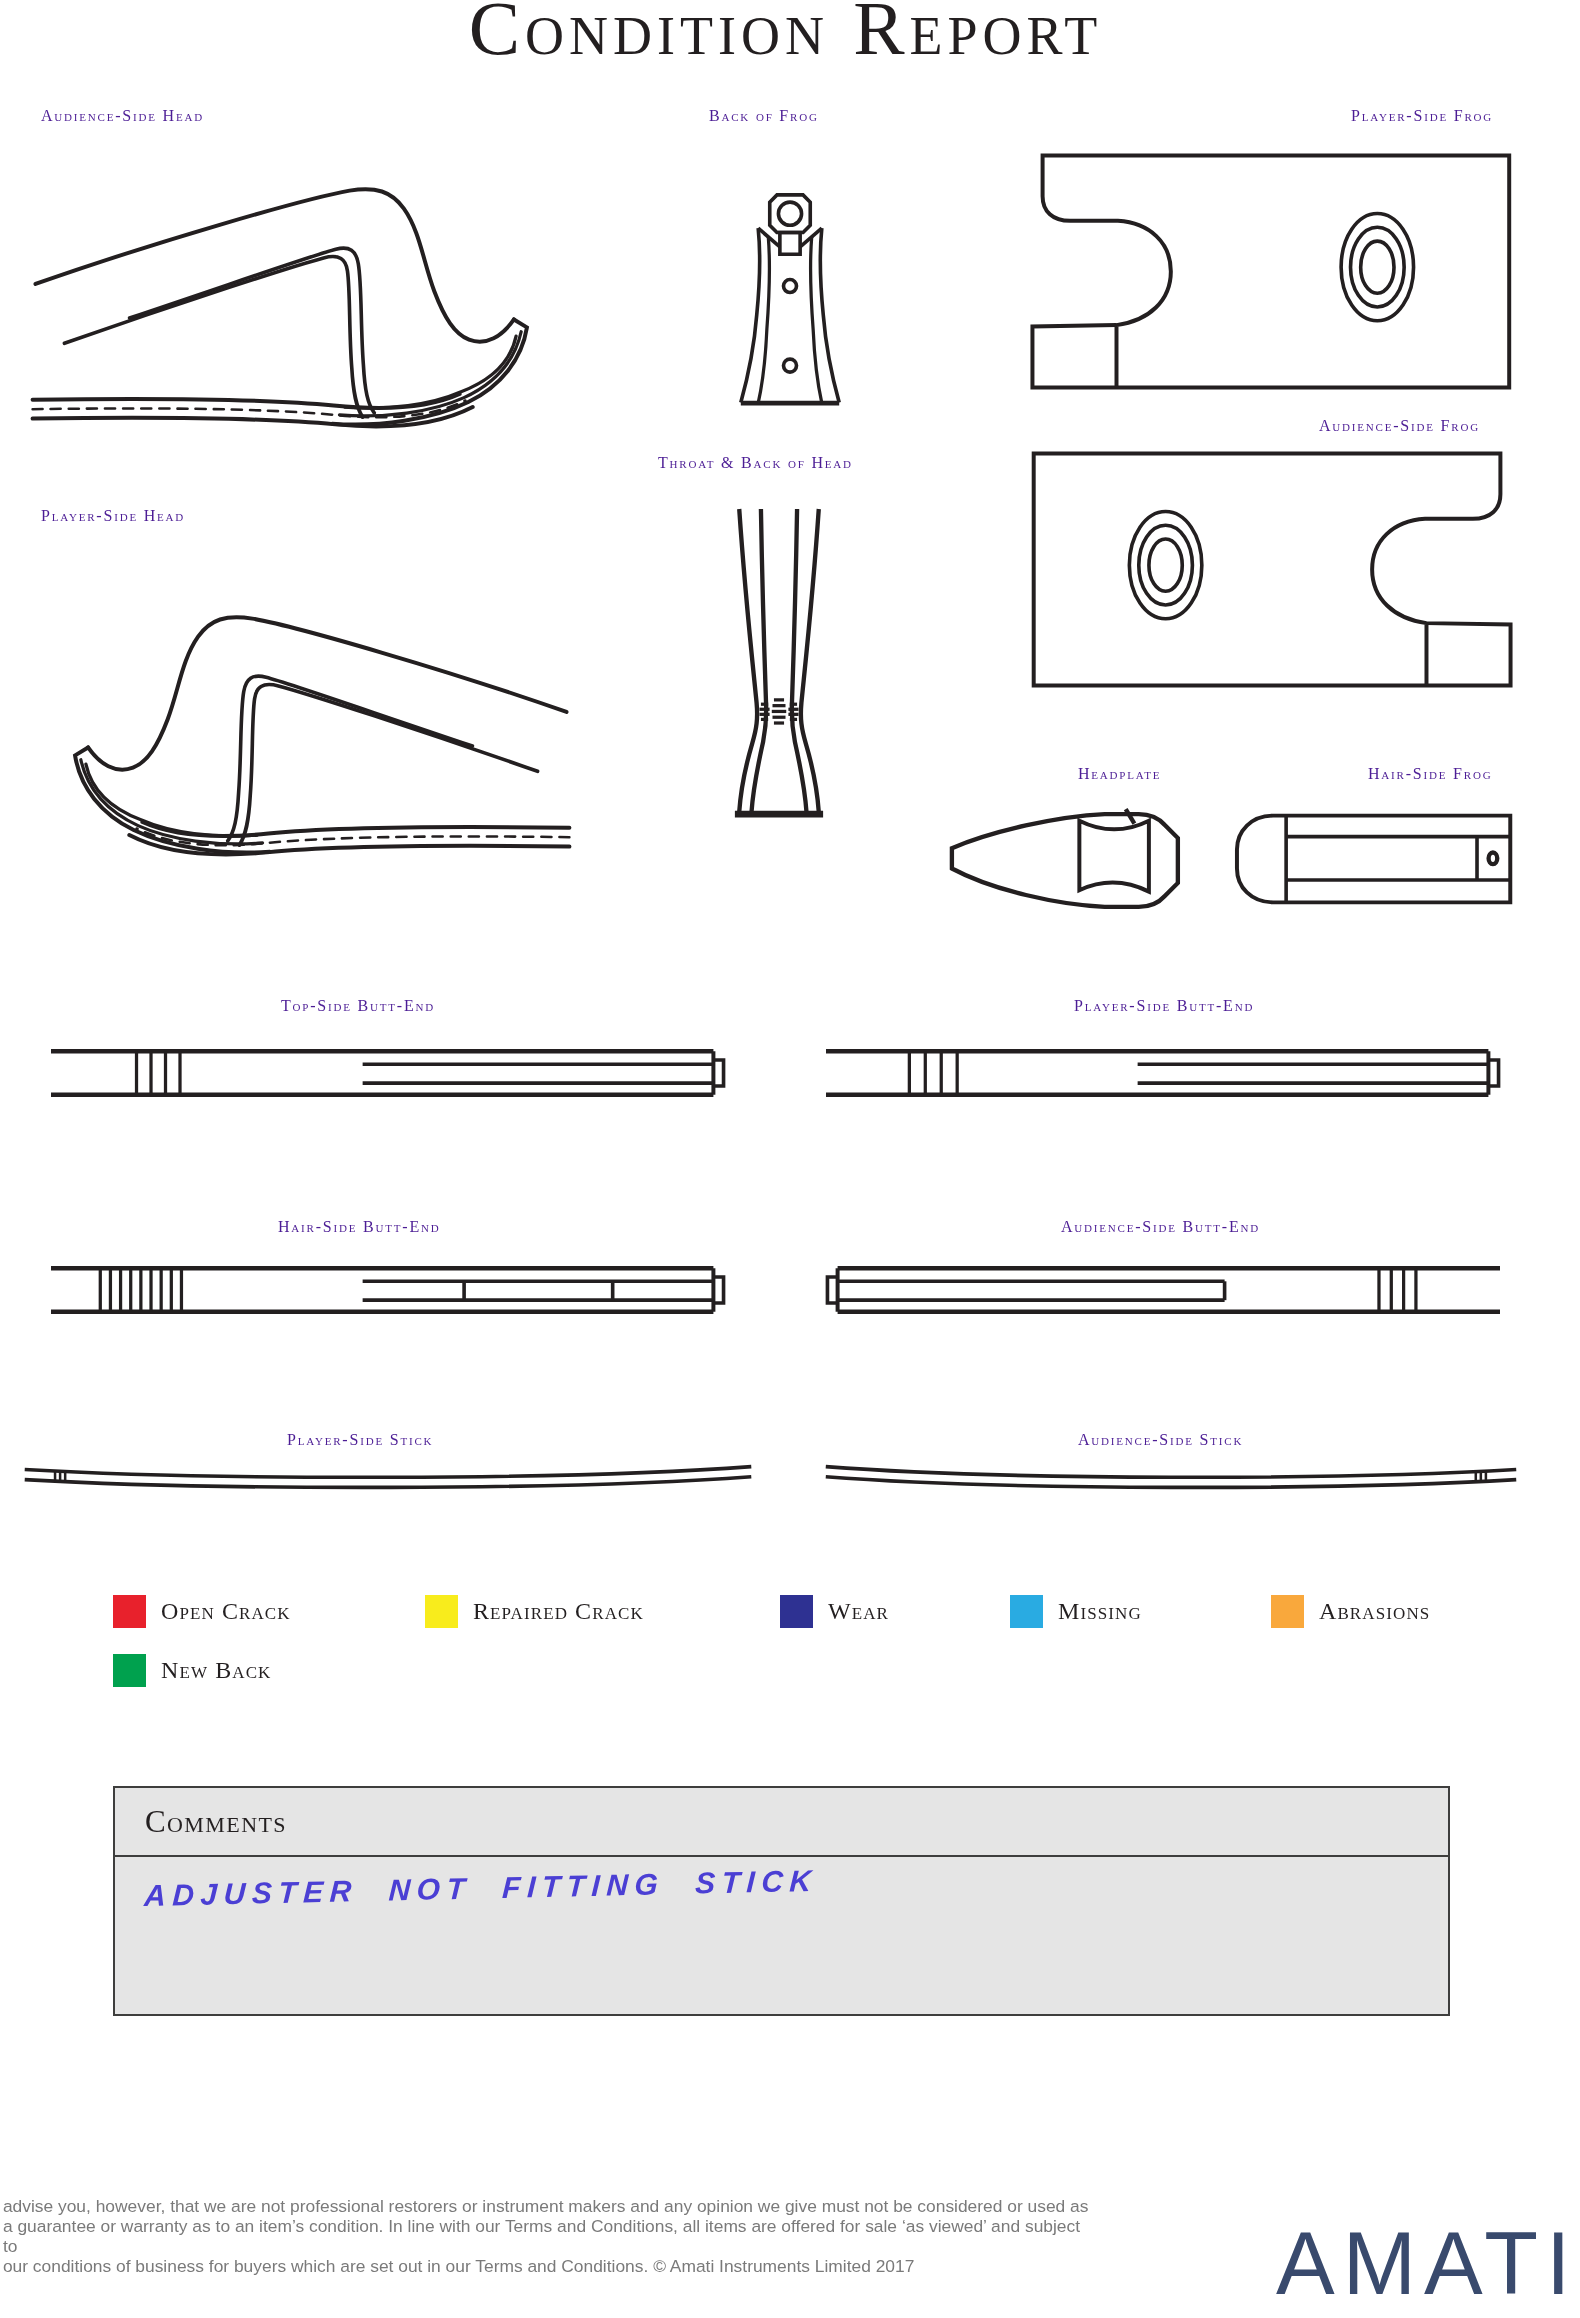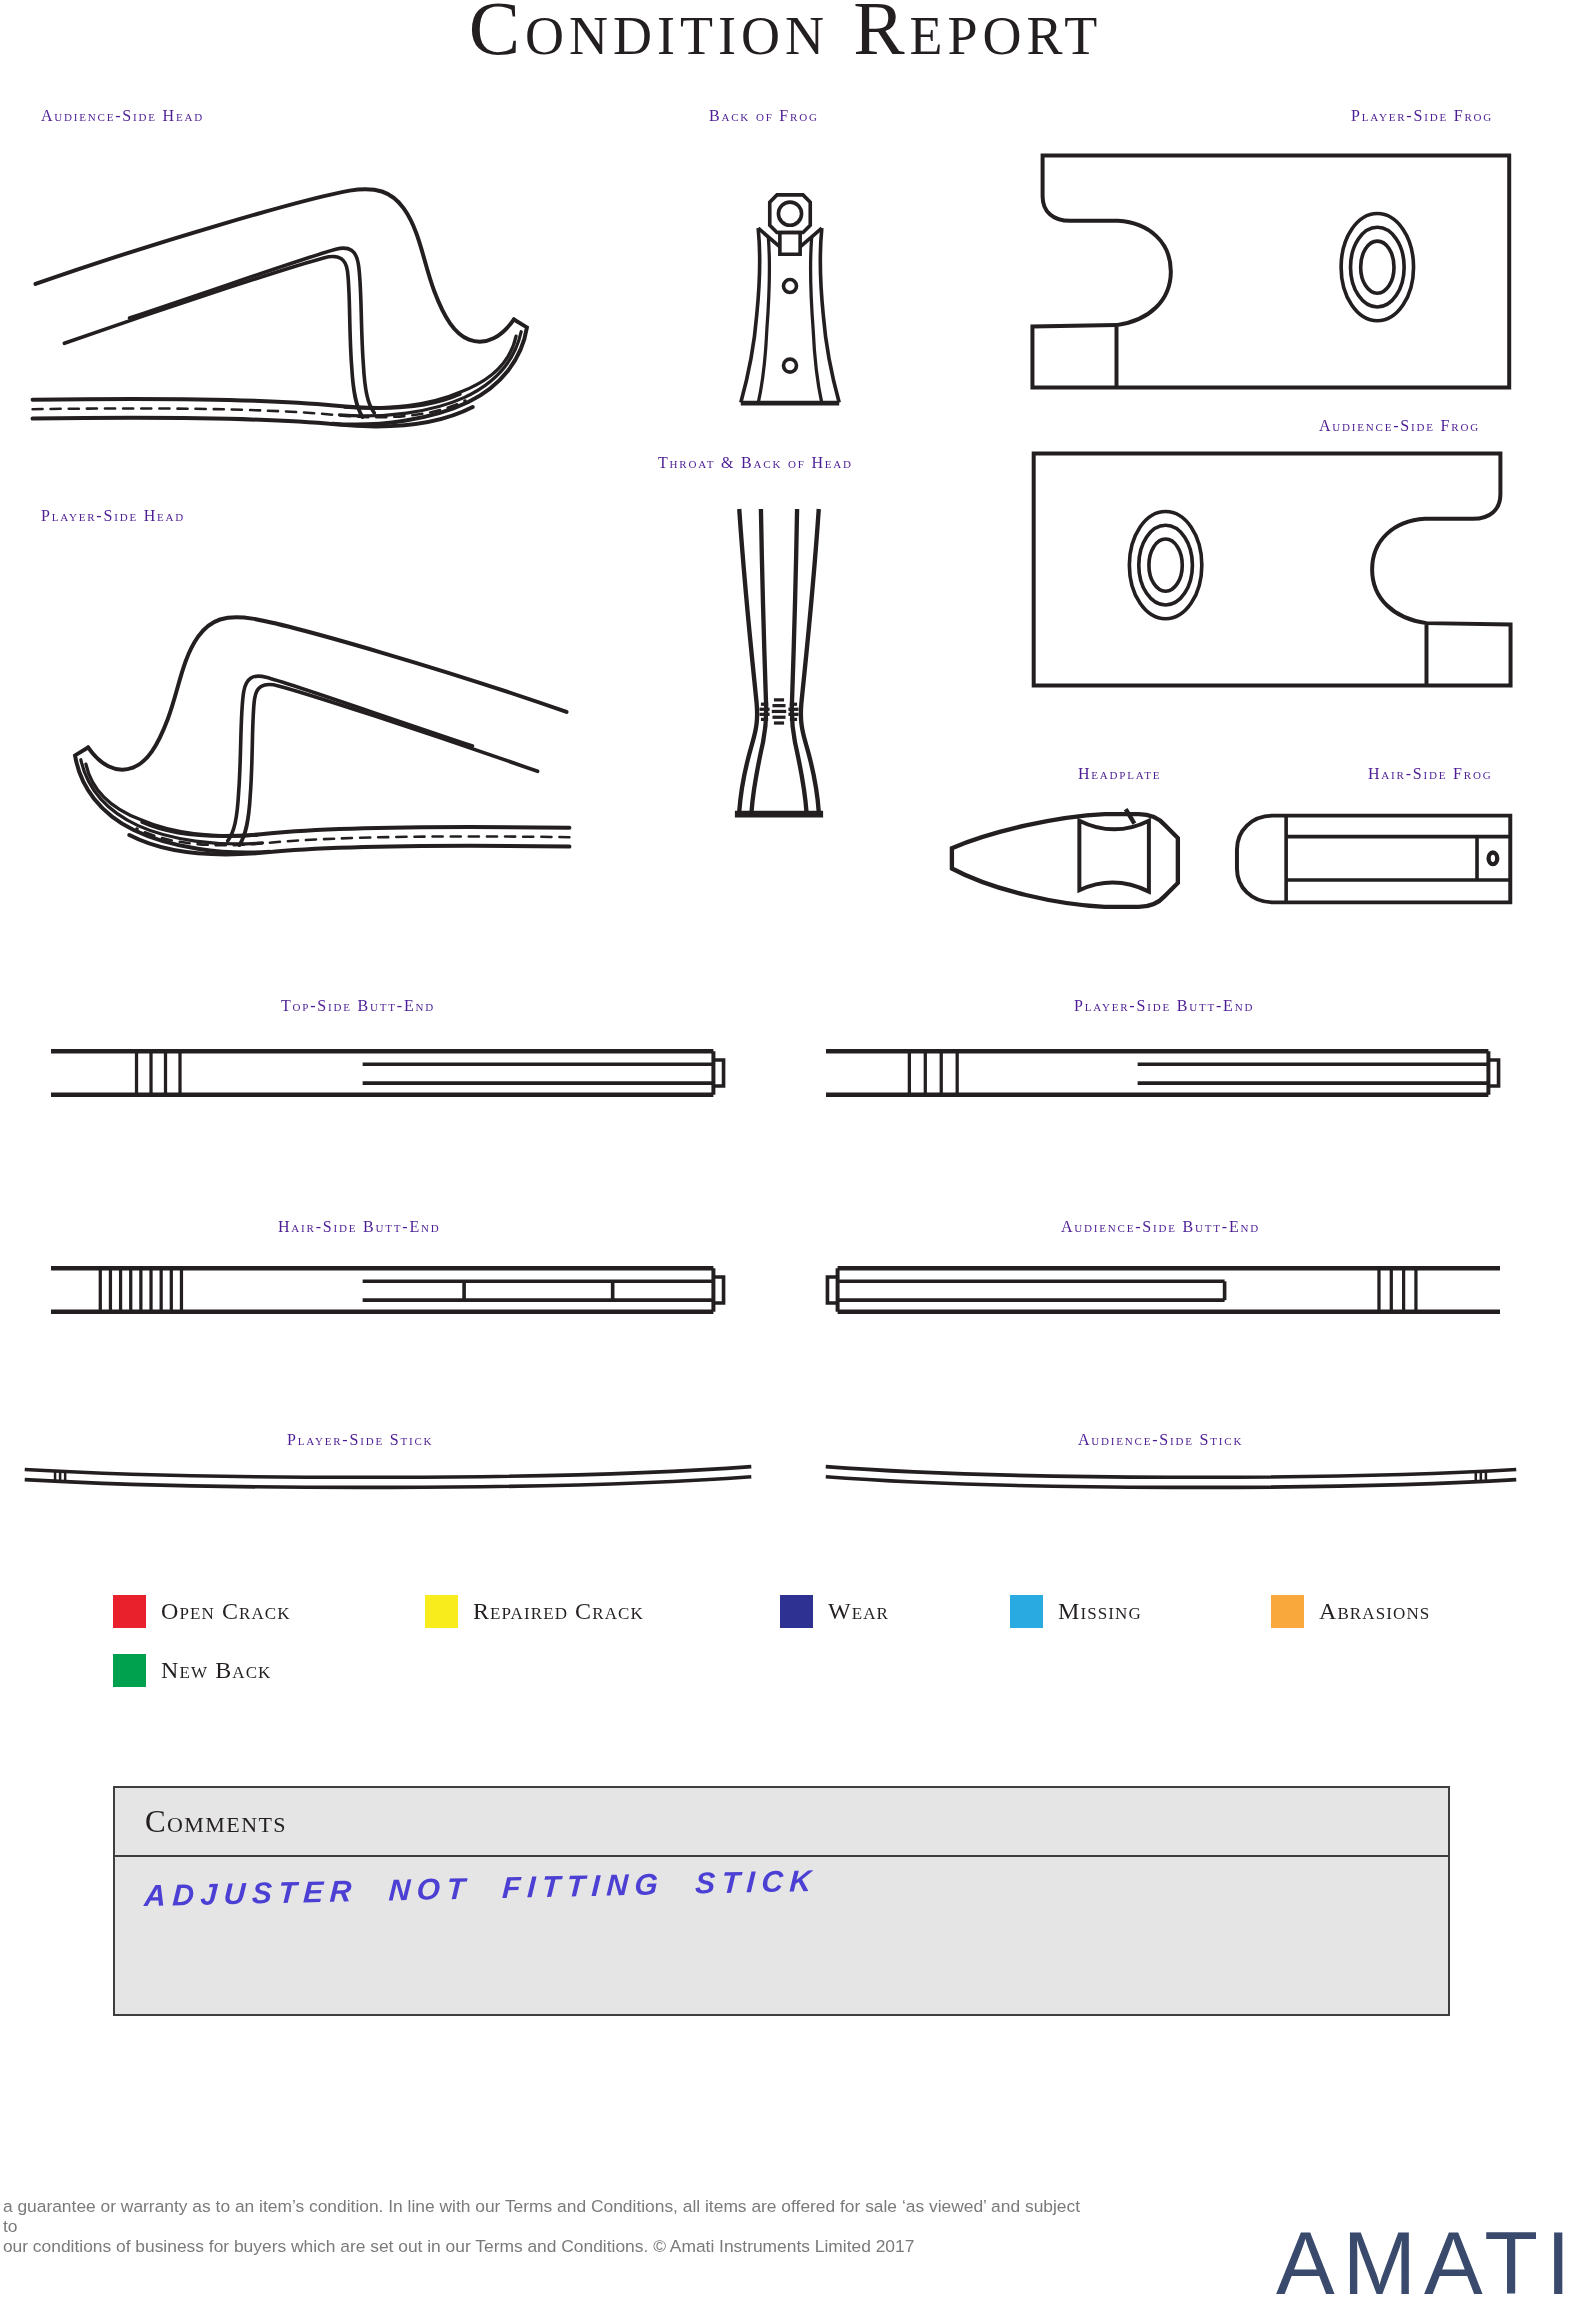--- a/index.html
+++ b/index.html
@@ -295,20 +295,21 @@
     <div class="swatch" style="background: rgb(0, 161, 78);"></div>
     <span class="legend-label">New Back</span>
   </div>
 
   <div class="comments-box">
     <div class="comments-header">Comments</div>
     <div class="handwriting" style="color: rgb(75, 63, 212);">ADJUSTER NOT FITTING STICK</div>
   </div>
 
   <div class="footer-text">
+    <div>advise you, however, that we are not professional restorers or instrument makers and any opinion we give must not be considered or used as</div>
     <div>a guarantee or warranty as to an item’s condition. In line with our Terms and Conditions, all items are offered for sale ‘as viewed’ and subject to</div>
     <div>our conditions of business for buyers which are set out in our Terms and Conditions. © Amati Instruments Limited 2017</div>
   </div>
 
   <div class="logo" style="color: rgb(57, 74, 109);">AMATI</div>
 
 </div>
 
 
 </body></html>

